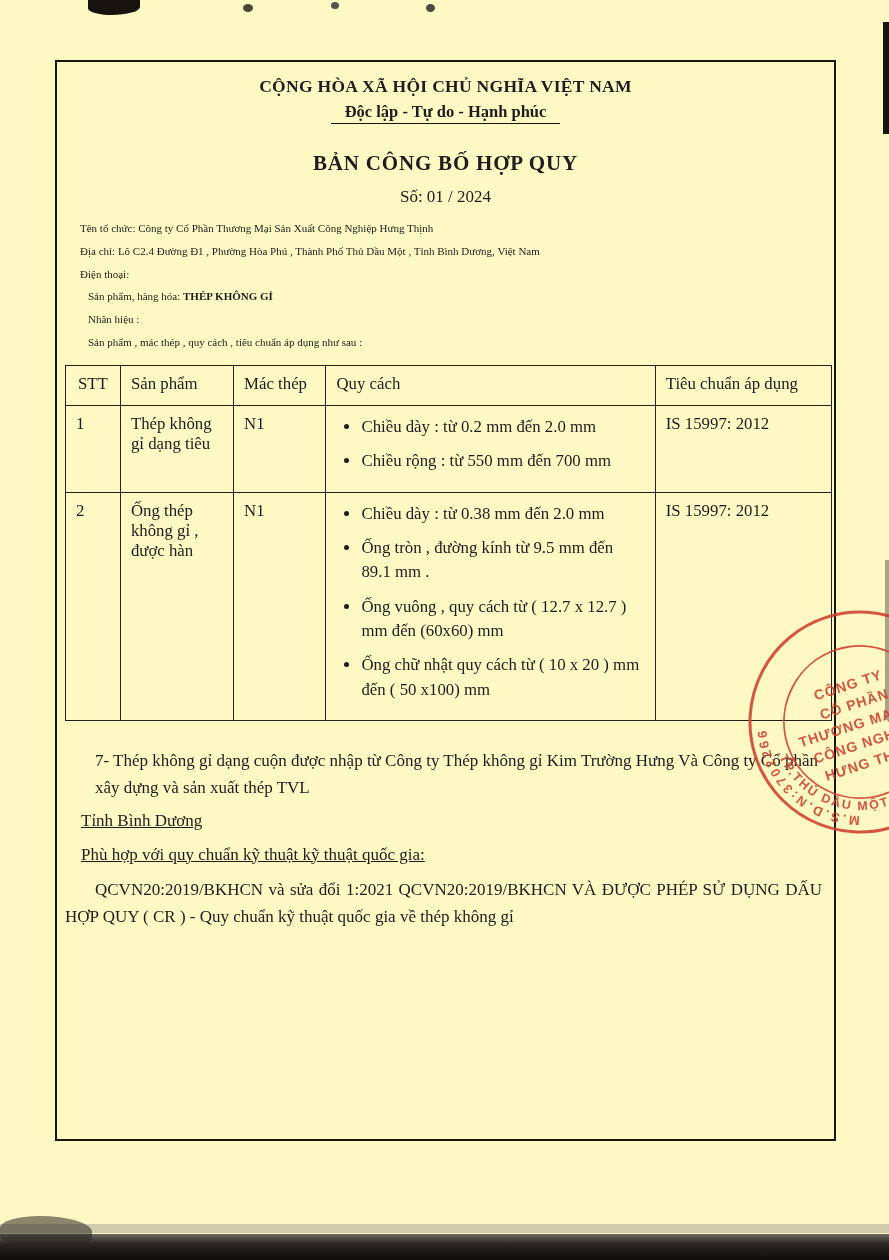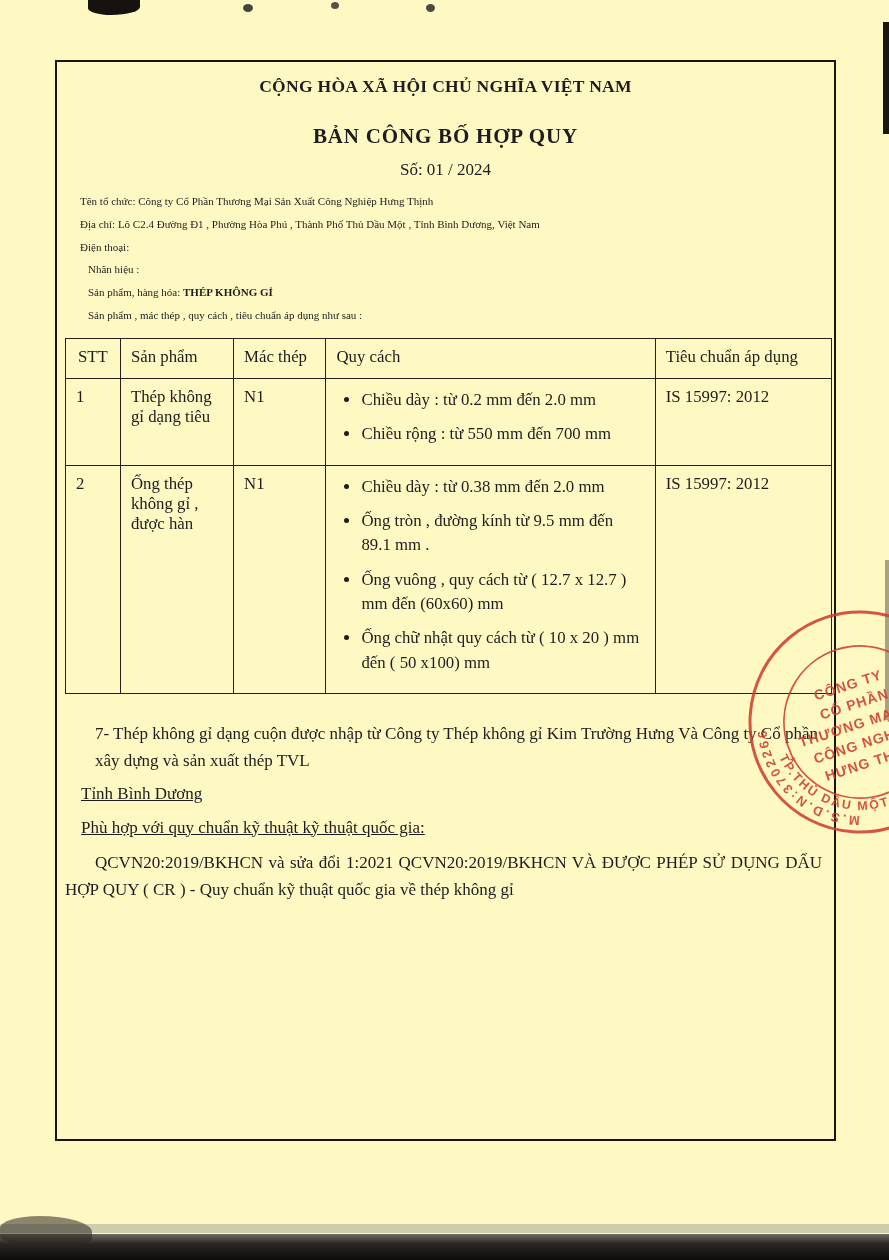--- a/index.html
+++ b/index.html
@@ -79,30 +79,33 @@
   <div class="art art-tl"></div>
   <div class="art art-dot1"></div>
   <div class="art art-dot2"></div>
   <div class="art art-dot3"></div>
   <div class="art art-right-strip"></div>
   <div class="art art-right-low"></div>
 
   <div class="frame">
 
     <div class="center country">CỘNG HÒA XÃ HỘI CHỦ NGHĨA VIỆT NAM</div>
+    <div class="center motto">
+      <span>Độc lập - Tự do - Hạnh phúc</span>
+    </div>
 
     <div class="center doc-title">BẢN CÔNG BỐ HỢP QUY</div>
     <div class="center doc-number">Số: 01 / 2024</div>
 
     <div class="body-block">
       <p>Tên tổ chức: Công ty Cổ Phần Thương Mại Sản Xuất Công Nghiệp Hưng Thịnh</p>
       <p>Địa chỉ: Lô C2.4 Đường Đ1 , Phường Hòa Phú , Thành Phố Thủ Dầu Một , Tỉnh Bình Dương, Việt Nam</p>
       <p>Điện thoại:</p>
+      <p class="indented"><span>Sản phẩm, hàng hóa: </span><span class="bold-inline">THÉP KHÔNG GỈ</span></p>
       <p class="indented">Nhãn hiệu :</p>
-      <p class="indented"><span>Sản phẩm, hàng hóa: </span><span class="bold-inline">THÉP KHÔNG GỈ</span></p>
       <p class="indented">Sản phẩm , mác thép , quy cách , tiêu chuẩn áp dụng như sau :</p>
     </div>
 
     <table class="spec-table">
       <colgroup>
         <col style="width:55px">
           <col style="width:114px">
           <col style="width:93px">
           <col style="width:333px">
           <col style="width:178px">

